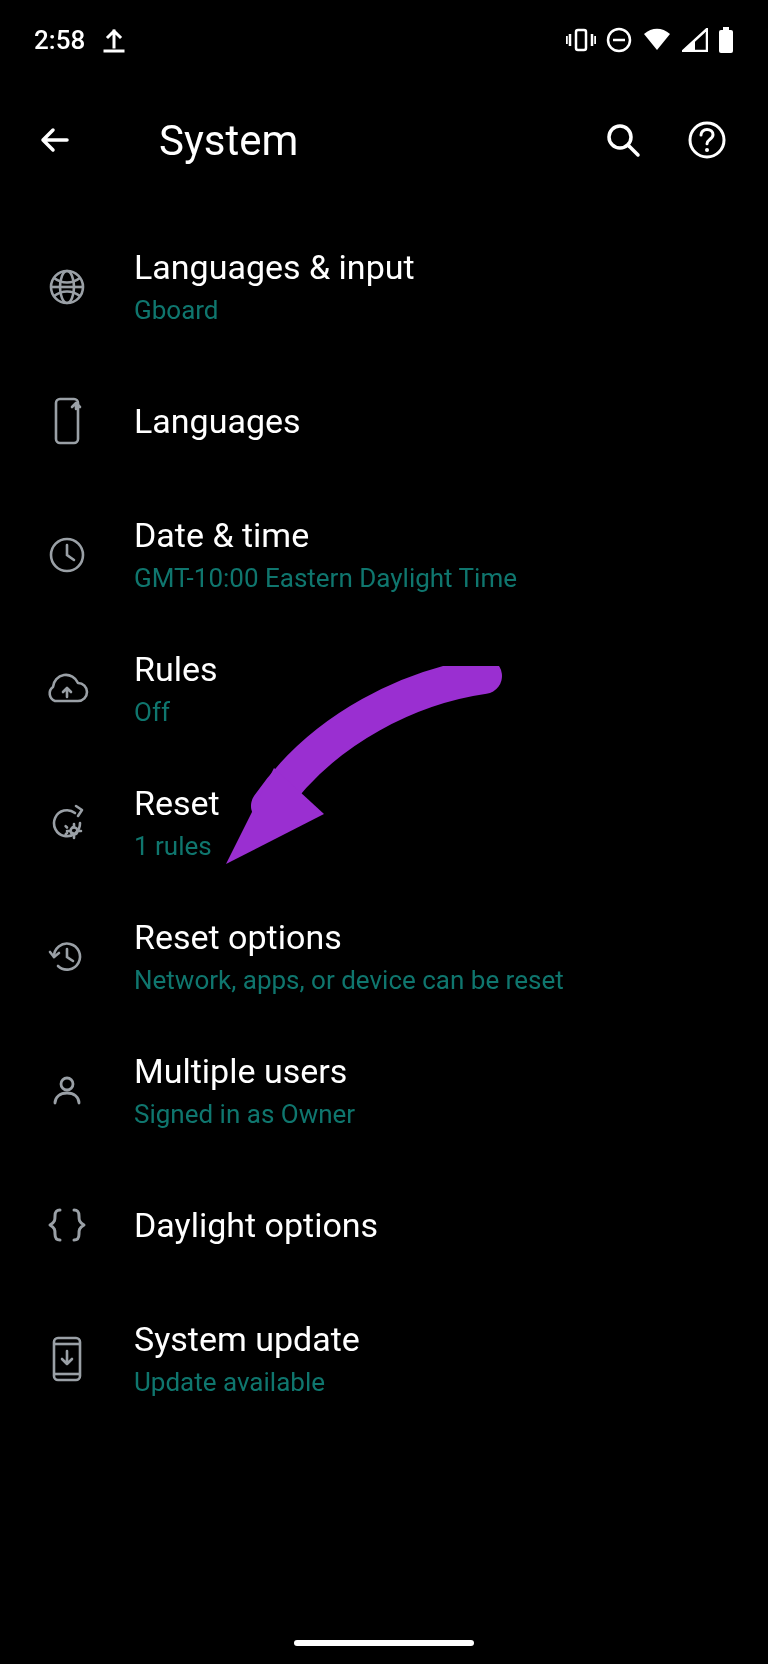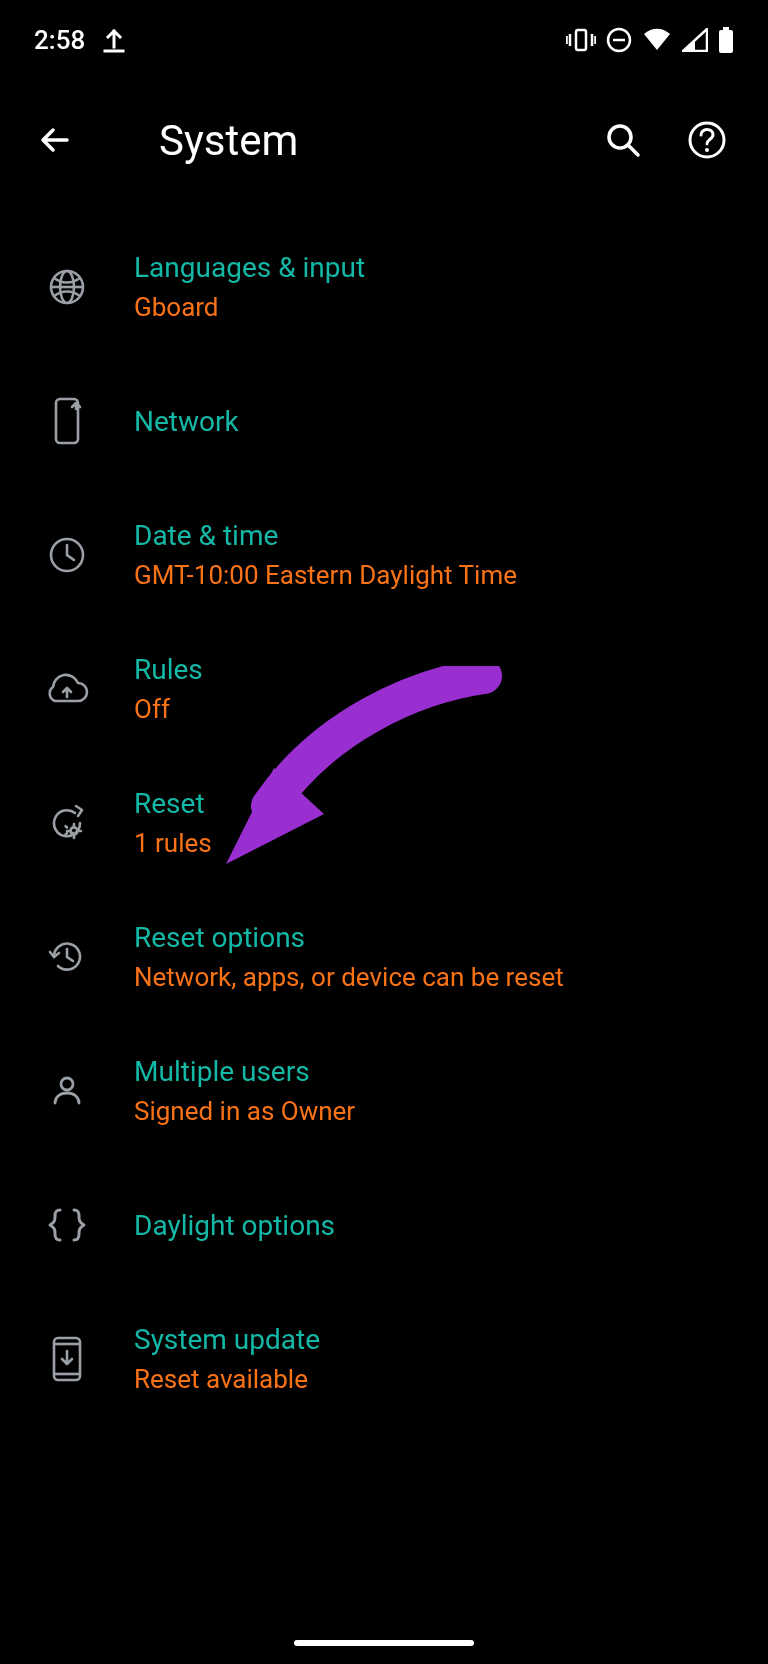--- a/index.html
+++ b/index.html
@@ -64,28 +64,28 @@
   .row-icon {
     width: 134px;
     display: flex;
     align-items: center;
     justify-content: center;
     flex-shrink: 0;
   }
   .row-icon svg { display: block; }
   .row-text { flex: 1; padding-right: 30px; }
   .row-title {
-    font-size: 28px;
+    font-size: 34px;
     font-weight: 400;
-    color: #14b8a6;
+    color: #ffffff;
     line-height: 1.25;
   }
   .row-sub {
     font-size: 26px;
-    color: #f97316;
+    color: #0f766e;
     margin-top: 6px;
     line-height: 1.3;
   }
 
   
   .arrow {
     position: absolute;
     left: 214px;
     top: 666px;
     pointer-events: none;
@@ -190,21 +190,21 @@
   </div>
 
   <div class="row">
     <div class="row-icon">
       <svg width="40" height="52" viewBox="0 0 40 52" fill="none" stroke="#9aa0a6" stroke-width="2.6">
         <rect x="9" y="4" width="22" height="44" rx="4"></rect>
         <path d="M25 12l4-4 4 4M29 14v-6" stroke-linecap="round" stroke-linejoin="round"></path>
       </svg>
     </div>
     <div class="row-text">
-      <div class="row-title">Network</div>
+      <div class="row-title">Languages</div>
     </div>
   </div>
 
   <div class="row">
     <div class="row-icon">
       <svg width="40" height="40" viewBox="0 0 40 40" fill="none" stroke="#9aa0a6" stroke-width="2.6">
         <circle cx="20" cy="20" r="16"></circle>
         <path d="M20 10v10l7 5" stroke-linecap="round"></path>
       </svg>
     </div>
@@ -285,21 +285,21 @@
     <div class="row-icon">
       <svg width="36" height="50" viewBox="0 0 36 50" fill="none" stroke="#9aa0a6" stroke-width="2.6">
         <rect x="5" y="4" width="26" height="42" rx="4"></rect>
         <line x1="5" y1="10" x2="31" y2="10"></line>
         <line x1="5" y1="40" x2="31" y2="40"></line>
         <path d="M18 17v13m0 0l-5-5m5 5l5-5" stroke-linecap="round" stroke-linejoin="round"></path>
       </svg>
     </div>
     <div class="row-text">
       <div class="row-title">System update</div>
-      <div class="row-sub">Reset available</div>
+      <div class="row-sub">Update available</div>
     </div>
   </div>
 
 </div>
 
 <div class="arrow">
   <svg width="290" height="210" viewBox="0 0 290 210">
     <path d="M270 10 C 200 20, 110 60, 55 140" stroke="#9a2fd1" stroke-width="36" fill="none" stroke-linecap="round"></path>
     <path d="M12 198 L110 148 L60 102 Z" fill="#9a2fd1"></path>
   </svg>

